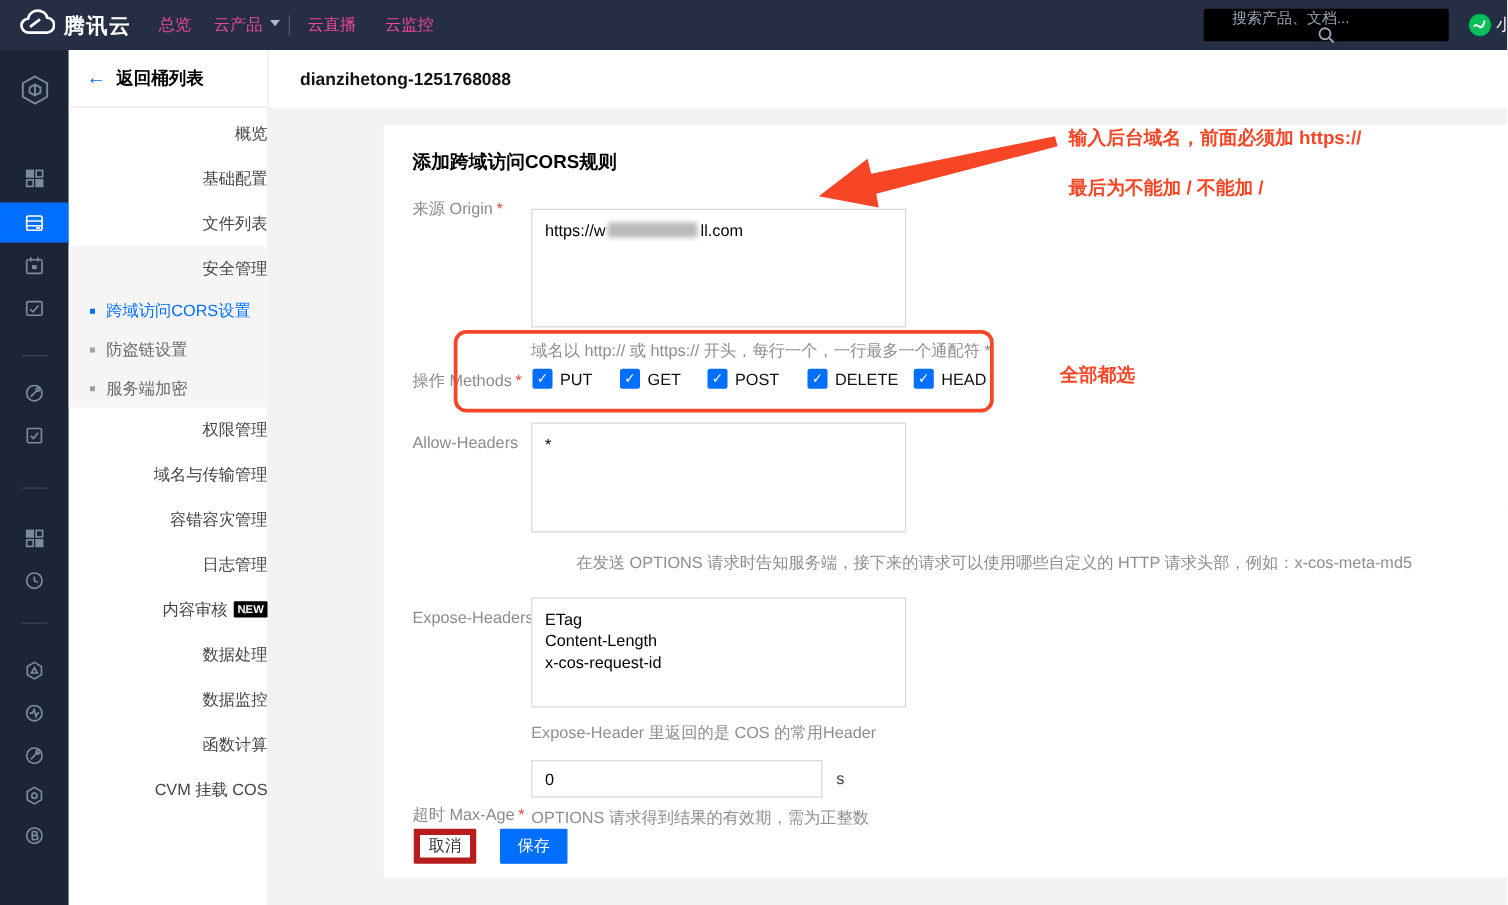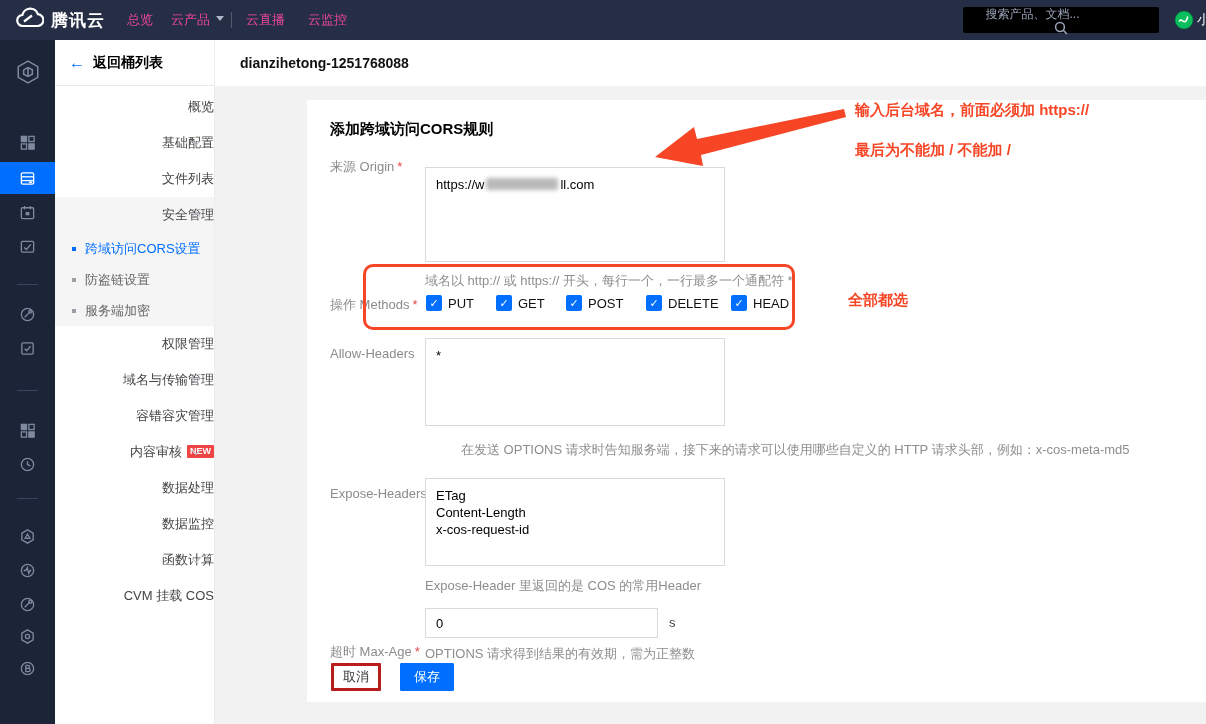--- a/index.html
+++ b/index.html
@@ -37,21 +37,21 @@
   .menu { padding-top:3px; }
   .menu-item { position:relative; height:36px; line-height:36px; padding-left:14px; font-size:13px; color:#444; cursor:pointer;text-align:right; }
   .menu-group { background:#f5f5f5; }
   .menu-child { position:relative; height:31px; line-height:31px; padding-left:30px; font-size:13px; color:#666; cursor:pointer; }
   .menu-child::before { content:""; position:absolute; left:17px; top:14px; width:4px; height:4px; background:#9aa0a6; }
   .menu-child.active { color:#006eff; }
   .menu-child.active::before { background:#006eff; }
   .chev { position:absolute; right:15px; top:50%; width:6px; height:6px; border-right:1.3px solid #b9bec8; border-bottom:1.3px solid #b9bec8; }
   .chev.down { transform:translateY(-70%) rotate(45deg); }
   .chev.up { transform:translateY(-30%) rotate(-135deg); }
-  .badge-new { display:inline-block; background:#ef4444; color:#fff; font-size:9px; font-weight:bold; line-height:13px; padding:0 3px; border-radius:1px; margin-left:5px; vertical-align:2px; }
+  .badge-new { display:inline-block; background:#000000; color:#fff; font-size:9px; font-weight:bold; line-height:13px; padding:0 3px; border-radius:1px; margin-left:5px; vertical-align:2px; }
 
   
   .page-header { position:absolute; left:215px; top:40px; width:991px; height:46px; background:#fff; display:flex; align-items:center; padding-left:25px; }
   .bucket-title { font-size:14px; font-weight:bold; color:#111; }
   .content-bg { position:absolute; left:215px; top:86px; width:991px; height:638px; background:#f2f2f2; }
   .card { position:absolute; left:307px; top:100px; width:899px; height:602px; background:#fff; }
 
   .form-title { position:absolute; left:23px; top:20px; font-size:15px; font-weight:bold; color:#000; }
   .f-label { position:absolute; left:23px; font-size:13px; color:#8b8b8b; }
   .req { color:#e5484d; margin-left:3px; }
@@ -63,21 +63,21 @@
 
   .cb-item { position:absolute; top:195px; display:flex; align-items:center; gap:6px; cursor:pointer; }
   .cb { width:16px; height:16px; background:#006eff; border-radius:2px; display:flex; align-items:center; justify-content:center; }
   .cb .tick { color:#fff; font-size:11px; font-weight:bold; line-height:1; }
   .cb-label { font-size:13px; color:#111; }
 
   .maxage-input { top:508px; width:233px; height:30px; padding:0 10px; outline:none; }
   .unit { position:absolute; left:362px; top:515px; font-size:13px; color:#444; }
 
   .btn { position:absolute; top:563px; height:28px; font-size:13px; border-radius:1px; display:flex; align-items:center; justify-content:center; cursor:pointer; }
-  .btn-cancel { left:24px; width:50px; background:#fff; border:3px solid #b91c1c; color:#333; }
+  .btn-cancel { left:24px; width:50px; background:#fff; border:5px solid #b91c1c; color:#333; }
   .btn-save { left:93px; width:54px; background:#006eff; border:1px solid #006eff; color:#fff; }
 
   
   .anno { position:absolute; color:#f64626; font-weight:bold; white-space:nowrap; }
   .anno-1 { left:855px; top:101px; font-size:15px; }
   .anno-2 { left:855px; top:141px; font-size:15px; }
   .anno-3 { left:833px; top:291px; font-size:15px;margin-left:15px; }
   .red-rect { position:absolute; left:363px; top:264px; width:432px; height:66px; border:3px solid #f64626; border-radius:10px; pointer-events:none; }
   .arrow-svg { position:absolute; left:640px; top:100px; pointer-events:none; }
 </style>
@@ -233,20 +233,21 @@
       <div class="menu-item"><span>文件列表</span></div>
       <div class="menu-group">
         <div class="menu-item"><span>安全管理</span><span class="chev up"></span></div>
         <div class="menu-child active"><span>跨域访问CORS设置</span></div>
         <div class="menu-child"><span>防盗链设置</span></div>
         <div class="menu-child"><span>服务端加密</span></div>
       </div>
       <div class="menu-item"><span>权限管理</span><span class="chev down"></span></div>
       <div class="menu-item"><span>域名与传输管理</span><span class="chev down"></span></div>
       <div class="menu-item"><span>容错容灾管理</span><span class="chev down"></span></div>
+      <div class="menu-item"><span>日志管理</span><span class="chev down"></span></div>
       <div class="menu-item"><span>内容审核</span><span class="badge-new">NEW</span><span class="chev down"></span></div>
       <div class="menu-item"><span>数据处理</span><span class="chev down"></span></div>
       <div class="menu-item"><span>数据监控</span></div>
       <div class="menu-item"><span>函数计算</span><span class="chev down"></span></div>
       <div class="menu-item"><span>CVM 挂载 COS</span></div>
     </div>
   </div>
 
   <div class="page-header">
     <span class="bucket-title">dianzihetong-1251768088</span>

